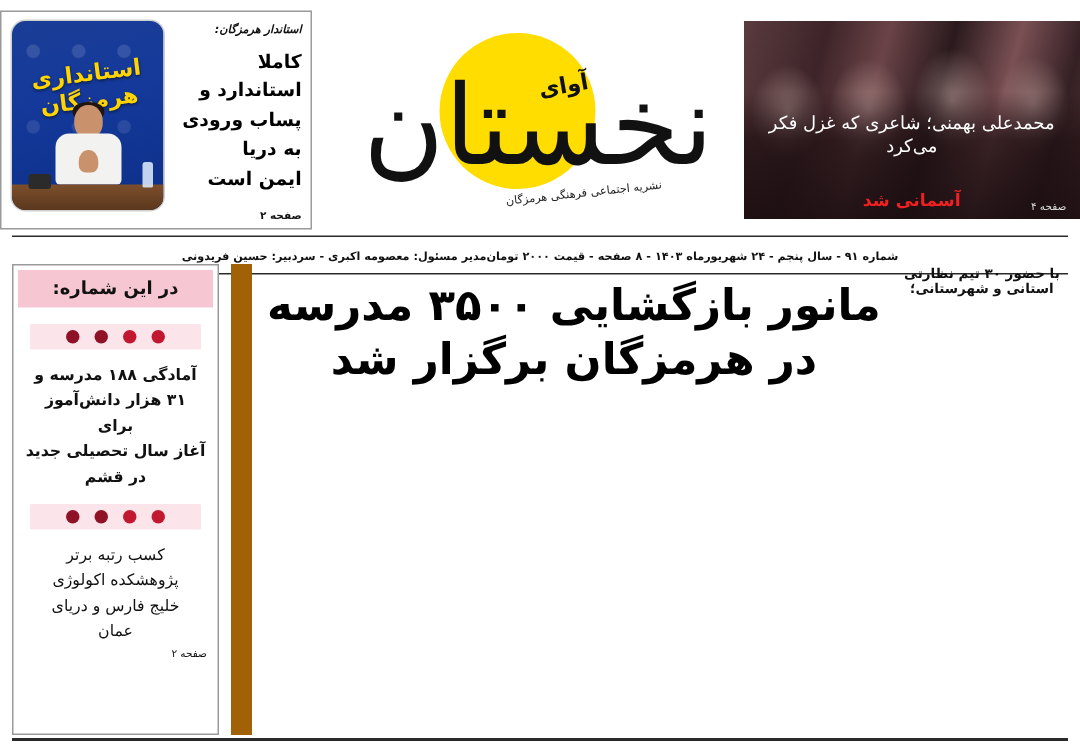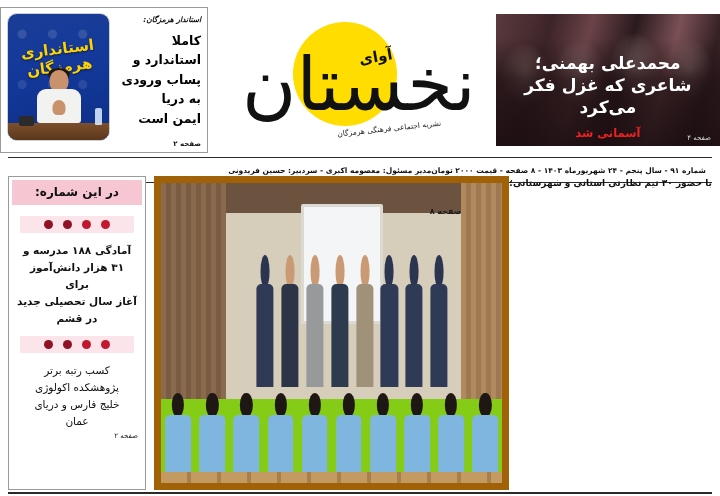--- a/index.html
+++ b/index.html
@@ -127,30 +127,30 @@
       radial-gradient(ellipse 34px 44px at 13% 46%, rgba(200,170,165,.55), transparent 72%),
       radial-gradient(ellipse 36px 46px at 37% 44%, rgba(205,175,170,.5), transparent 72%),
       radial-gradient(ellipse 36px 48px at 62% 40%, rgba(215,185,180,.5), transparent 72%),
       radial-gradient(ellipse 34px 44px at 86% 42%, rgba(200,170,165,.5), transparent 72%);
   }
   .poet-overlay {
     position: absolute; left: 0; right: 0; bottom: 0;
     background: linear-gradient(180deg, rgba(30,15,18,0), rgba(30,15,18,.72) 38%, rgba(25,12,15,.88));
     padding: 14px 10px 6px 10px; text-align: center;
   }
-  .poet-title { font-size: 17px; font-weight: bold; color: #fff; line-height: 1.3; }
-  .poet-title-red { font-size: 11.5px; font-weight: bold; color: #ef2020; margin-top: 8px; }
+  .poet-title { font-size: 12px; font-weight: normal; color: #fff; line-height: 1.3; }
+  .poet-title-red { font-size: 11.5px; font-weight: bold; color: #ef2020; margin-top: 20px; }
   .poet-page { position: absolute; bottom: 4px; right: 9px; font-size: 7px; color: #ddd; }
 
   
   .info-bar {
     position: absolute; top: 157px; left: 8px; right: 8px; height: 15px;
     border-top: 1px solid #2a2a2a; border-bottom: 1px solid #2a2a2a;
     display: flex; flex-direction: row-reverse; align-items: center;
-    justify-content: flex-end; padding: 12px 6px;
+    justify-content: center; padding: 12px 6px;
   }
   .info-bar span { font-size: 7.5px; font-weight: bold; color: #111; white-space: nowrap; }
 
   
   .main-area {
     position: absolute; top: 176px; left: 8px; right: 8px; bottom: 6px;
     display: flex; flex-direction: row-reverse; gap: 8px;
   }
 
   
@@ -310,20 +310,21 @@
         <div class="sb-text">کسب رتبه برتر</div>
         <div class="sb-text">پژوهشکده اکولوژی</div>
         <div class="sb-text">خلیج فارس و دریای</div>
         <div class="sb-text">عمان</div>
       </div>
       <div class="sb-page">صفحه ۲</div>
     </div>
 
     <div class="lead">
       <div class="lead-kicker">با حضور ۳۰ تیم نظارتی استانی و شهرستانی؛</div>
+      <div class="lead-headline">مانور بازگشایی ۳۵۰۰ مدرسه در هرمزگان برگزار شد</div>
 
       <div class="lead-photo">
         <div class="lp-wall-left"></div>
         <div class="lp-wall-mid"></div>
         <div class="lp-wall-right"></div>
         <div class="lp-board"></div>
 
         <div class="lp-adults">
           <div class="adult f">
               <div class="head"></div>

